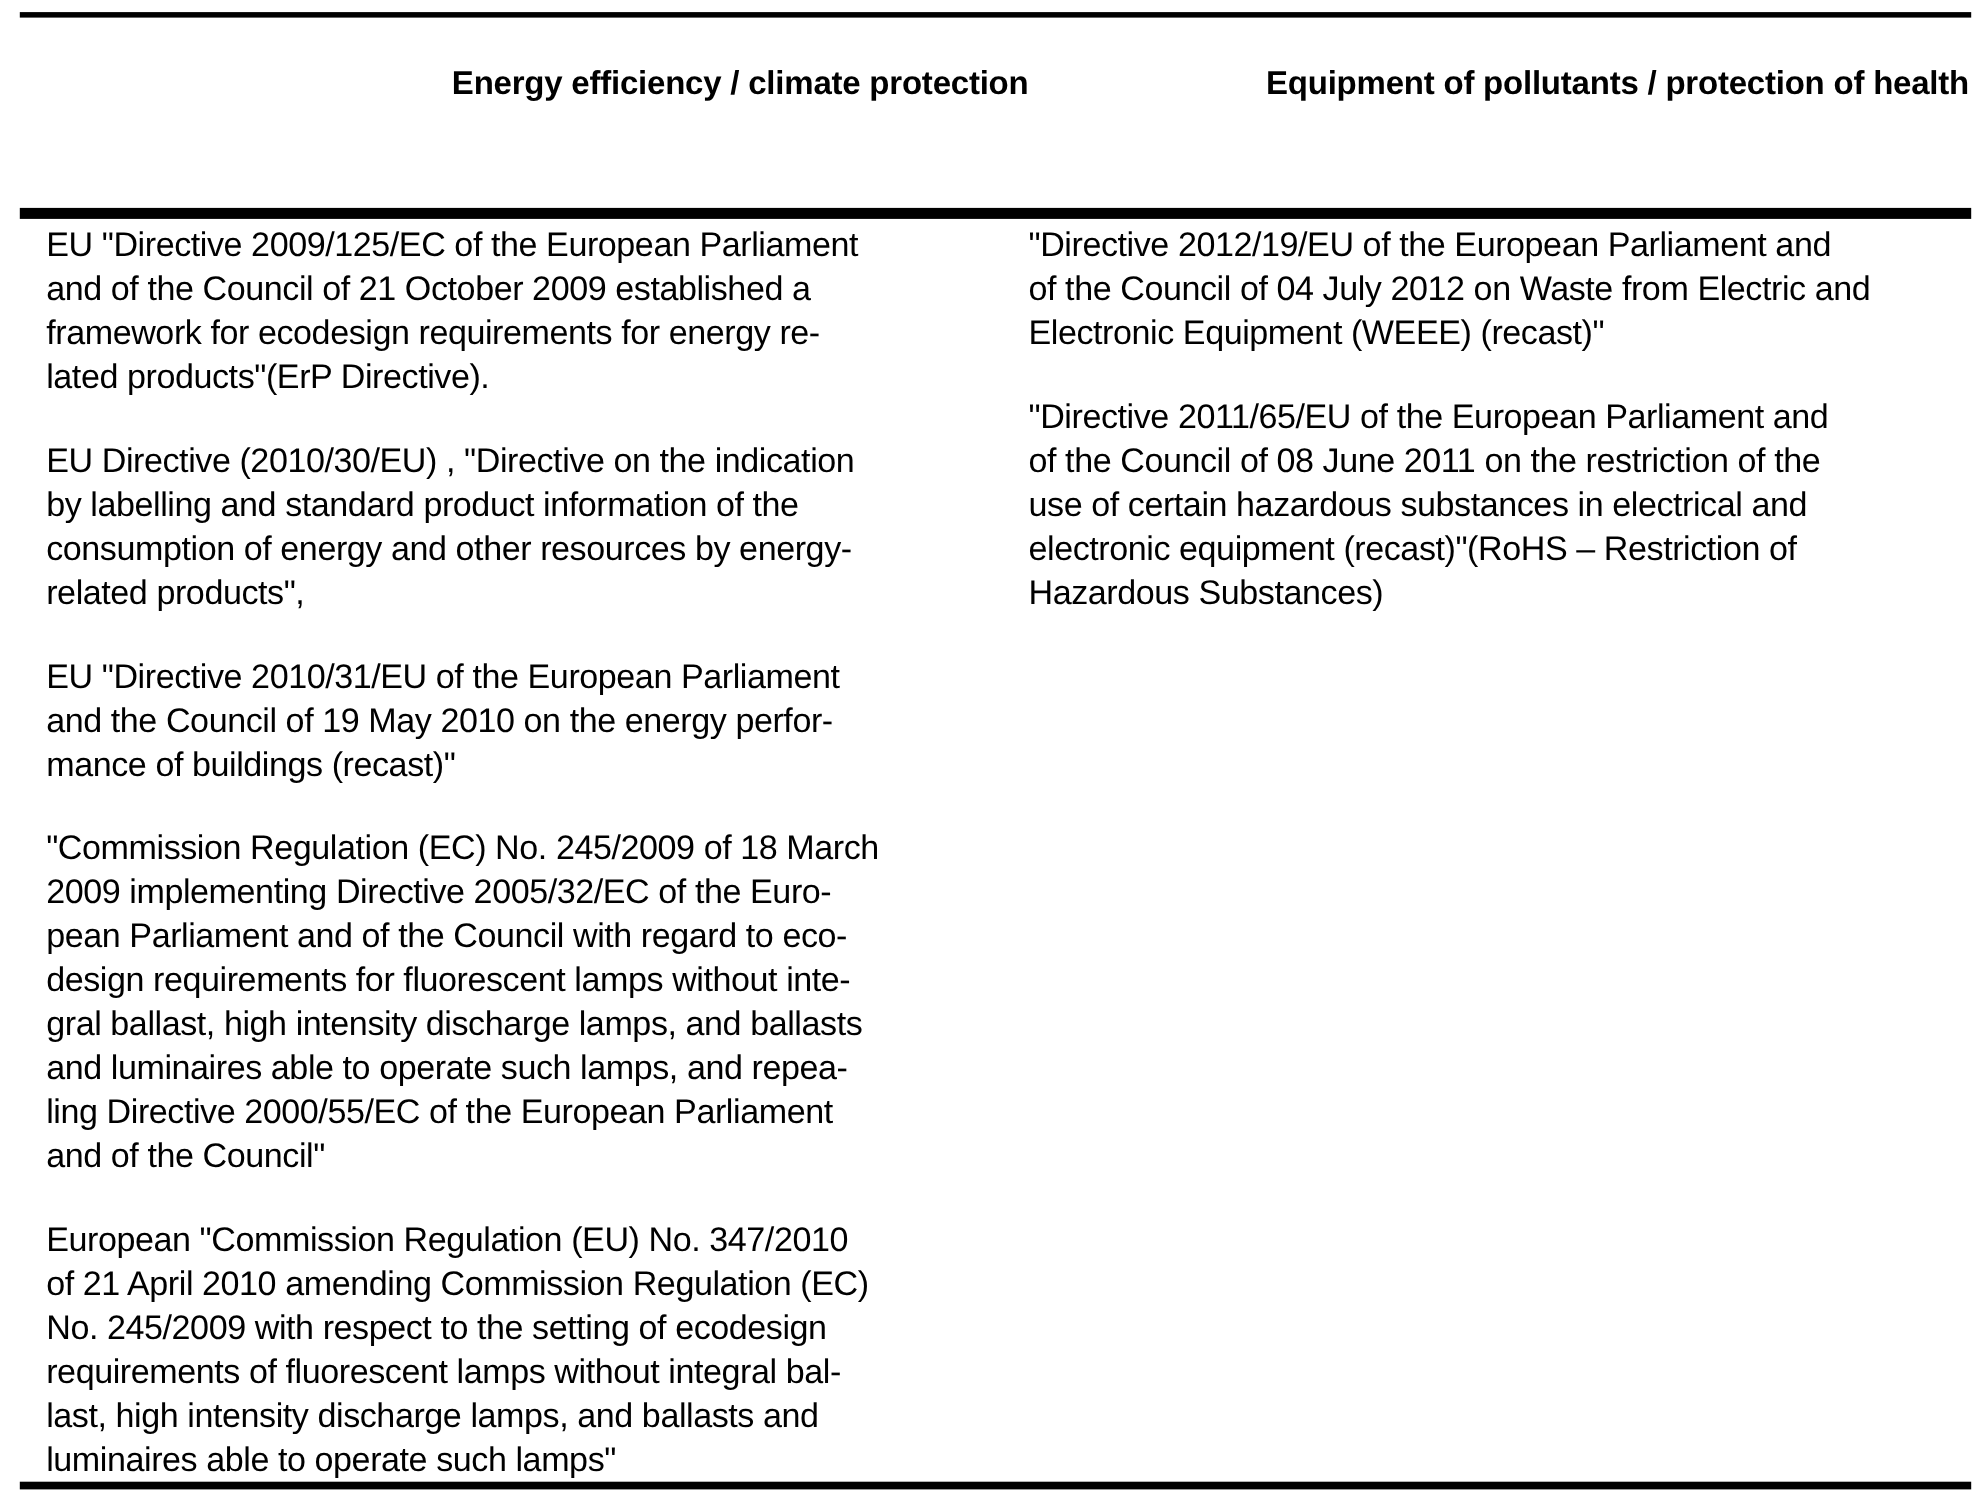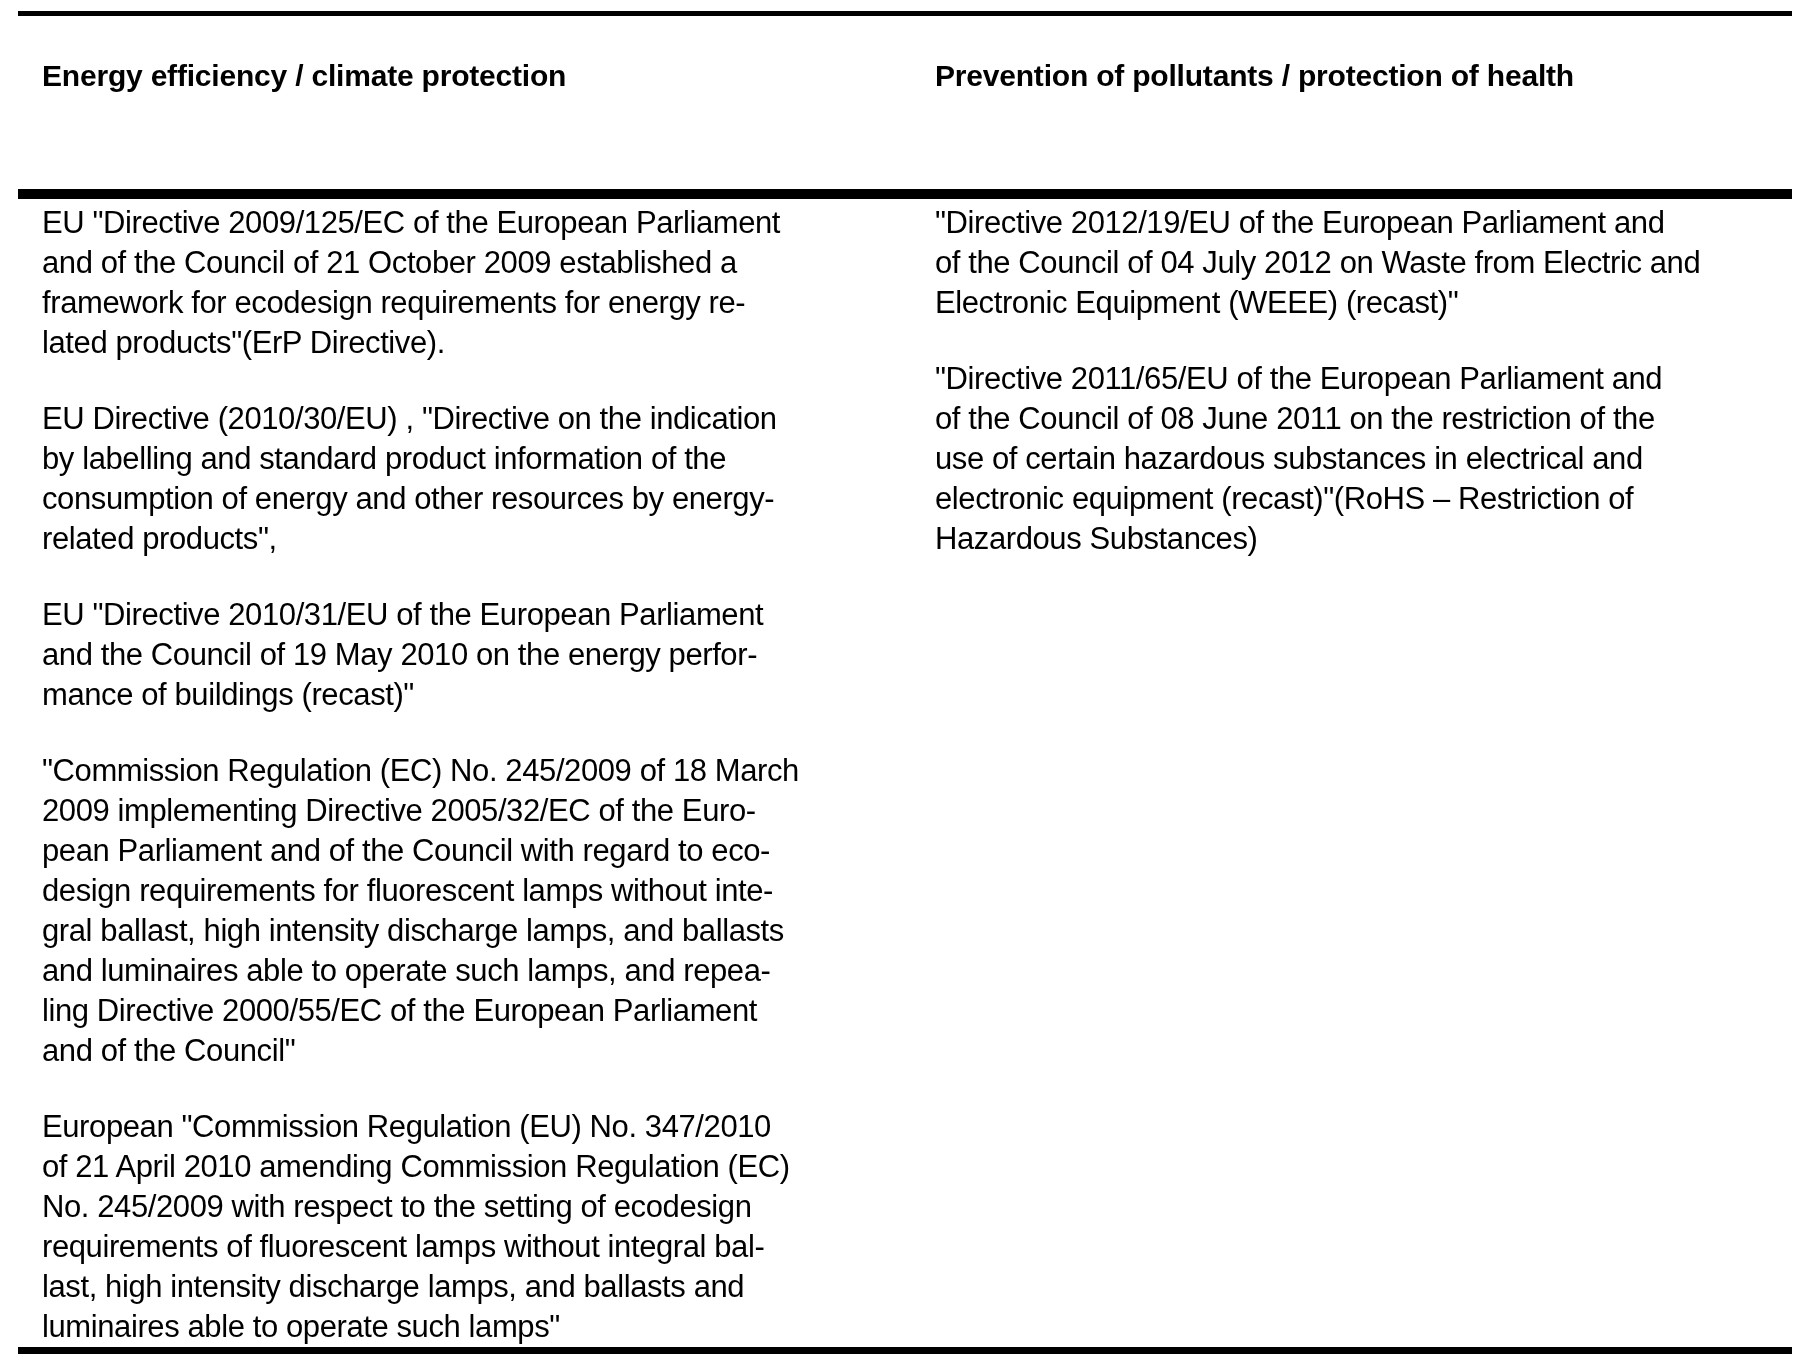--- a/index.html
+++ b/index.html
@@ -39,20 +39,21 @@
     top: 1347px;
     height: 7px;
   }
   .header-row {
     position: absolute;
     left: 42px;
     right: 15px;
     top: 56px;
     display: grid;
     grid-template-columns: 893px 1fr;
+    text-align: right;
   }
   .header-row h2 {
     margin: 0;
     font-size: 30px;
     line-height: 40px;
     font-weight: bold;
     letter-spacing: -0.2px;
   }
   .body-row {
     position: absolute;
@@ -75,21 +76,21 @@
 </style>
 </head>
 <body>
 
 <div class="page">
 
   <div class="rule rule-top"></div>
 
   <div class="header-row">
     <h2>Energy efficiency / climate protection</h2>
-    <h2>Prevention of pollutants / protection of health</h2>
+    <h2>Equipment of pollutants / protection of health</h2>
   </div>
 
   <div class="rule rule-heavy"></div>
 
   <div class="body-row">
 
     <div class="column">
       <p>EU "Directive 2009/125/EC of the European Parliament
 and of the Council of 21 October 2009 established a
 framework for ecodesign requirements for energy re-

